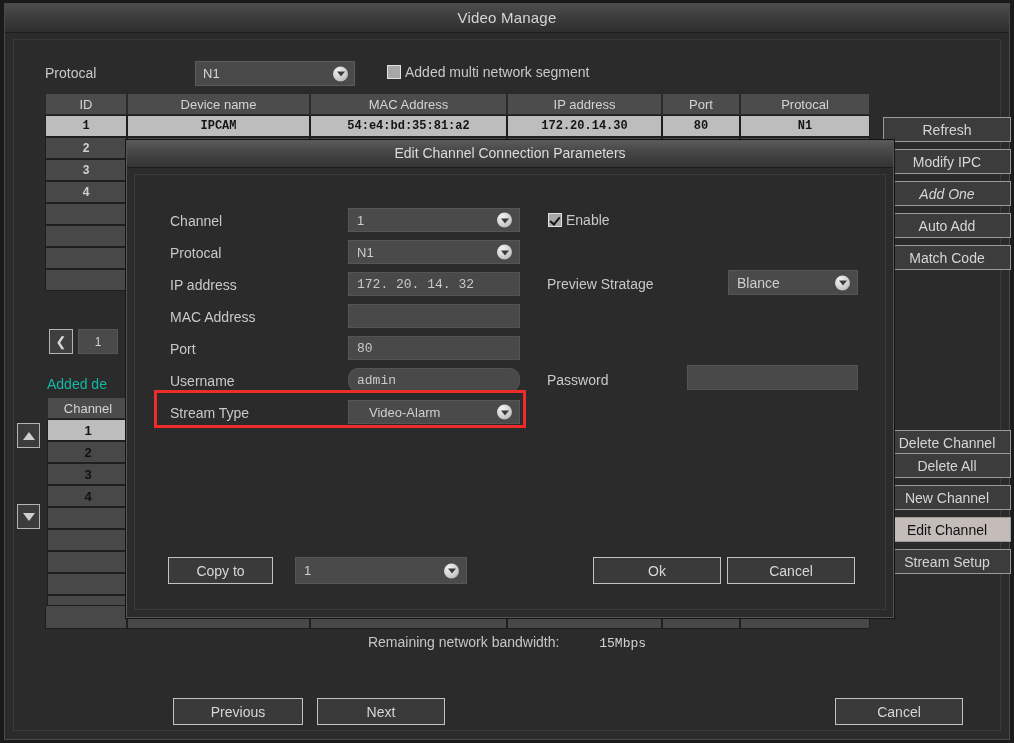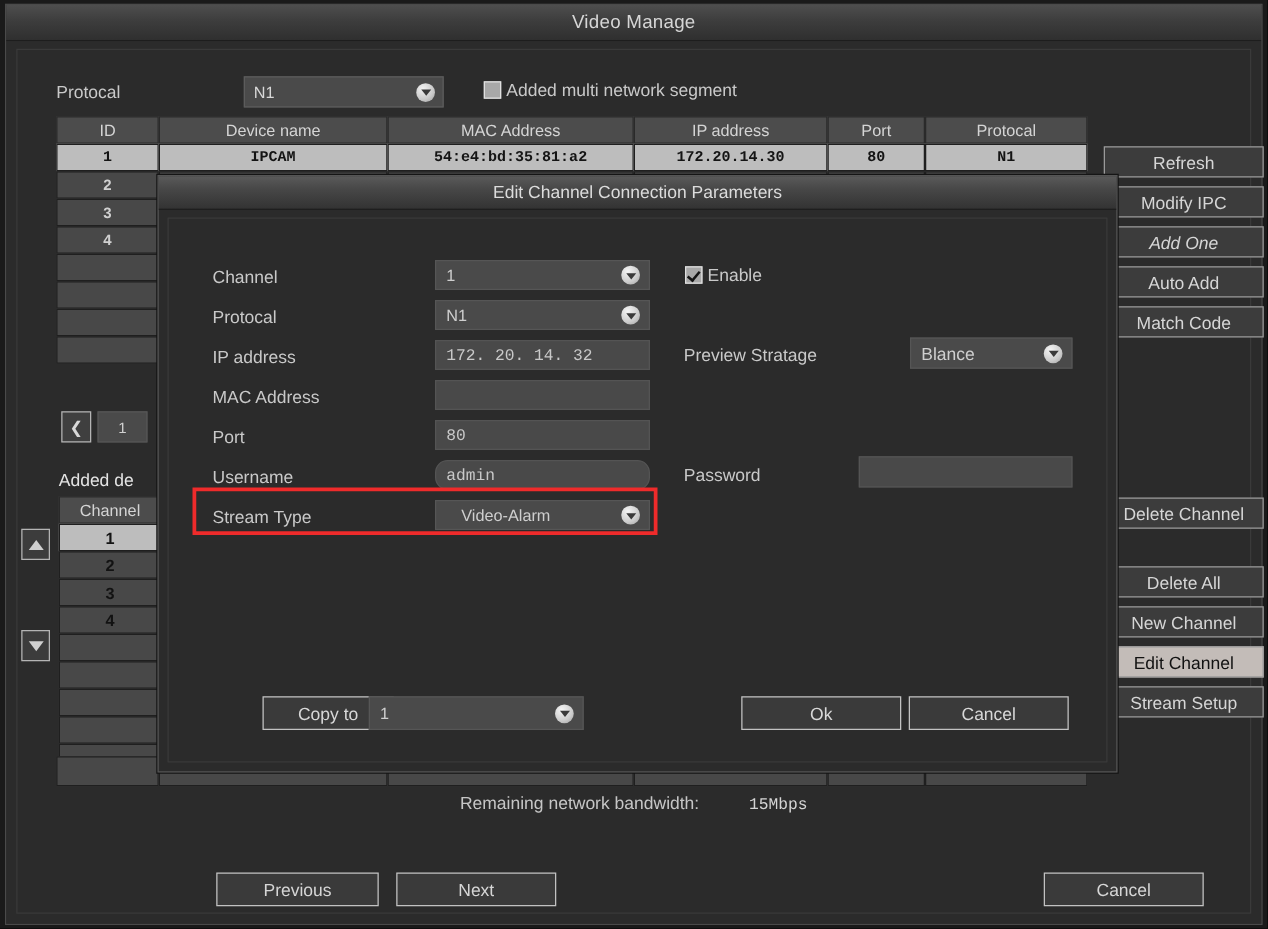--- a/index.html
+++ b/index.html
@@ -187,21 +187,21 @@
     width: 40px; height: 25px;
     background: #4a4a4a;
     border: 1px solid #565656;
     box-sizing: border-box;
     color: #d0d0d0;
     font-size: 12px;
     display: flex; align-items: center; justify-content: center;
   }
 
   
-  .added-label { position: absolute; left: 42px; top: 372px; font-size: 14px; color: #e5e5e5; }
+  .added-label { position: absolute; left: 42px; top: 372px; font-size: 14px; color: #14b8a6; }
   .added-table { position: absolute; left: 42px; top: 393px; width: 82px; }
   .added-cell {
     height: 22px;
     border: 1px solid #1f1f1f;
     box-sizing: border-box;
     display: flex; align-items: center; justify-content: center;
     font-size: 13px;
     background: #484848;
     color: #d0d0d0;
   }
@@ -518,21 +518,21 @@
       <div class="added-cell"></div>
       <div class="added-cell"></div>
     </div>
 
     <div class="rbtn" style="top:113px;">Refresh</div>
     <div class="rbtn" style="top:145px;">Modify IPC</div>
     <div class="rbtn" style="top:177px;font-style:italic;">Add One</div>
     <div class="rbtn" style="top:209px;text-align:right;">Auto Add</div>
     <div class="rbtn" style="top:241px;">Match Code</div>
 
-    <div class="rbtn" style="top:394px;">Delete Channel</div>
+    <div class="rbtn" style="top:426px;">Delete Channel</div>
     <div class="rbtn" style="top:449px;">Delete All</div>
     <div class="rbtn" style="top:481px;">New Channel</div>
     <div class="rbtn active" style="top:513px;">Edit Channel</div>
     <div class="rbtn" style="top:545px;">Stream Setup</div>
 
     <div class="bottom-strip">
       <div class="dev-cell c-id"></div>
       <div class="dev-cell c-name"></div>
       <div class="dev-cell c-mac"></div>
       <div class="dev-cell c-ip"></div>
@@ -593,21 +593,21 @@
 
         <div class="fld-label" style="left:412px; top:101px;">Preview Stratage</div>
         <div class="dlgcombo" style="left:593px; top:95px; width:130px; height:25px;">
           <span style="font-family:'Liberation Sans',sans-serif;font-size:14px;">Blance</span>
           <span class="arrowbtn"></span>
         </div>
 
         <div class="fld-label" style="left:412px; top:197px;">Password</div>
         <div class="fld-input" style="left:552px; top:190px; width:171px; height:25px;"></div>
 
-        <div class="dbtn" style="left:33px; top:382px; width:105px;margin-left:42px;">Copy to</div>
+        <div class="dbtn" style="left:33px; top:382px; width:105px;">Copy to</div>
         <div class="dlgcombo" style="left:160px; top:382px; width:172px; height:27px;">
           <span>1</span>
           <span class="arrowbtn"></span>
         </div>
         <div class="dbtn" style="left:458px; top:382px; width:128px;">Ok</div>
         <div class="dbtn" style="left:592px; top:382px; width:128px;">Cancel</div>
 
       </div>
     </div>
 

